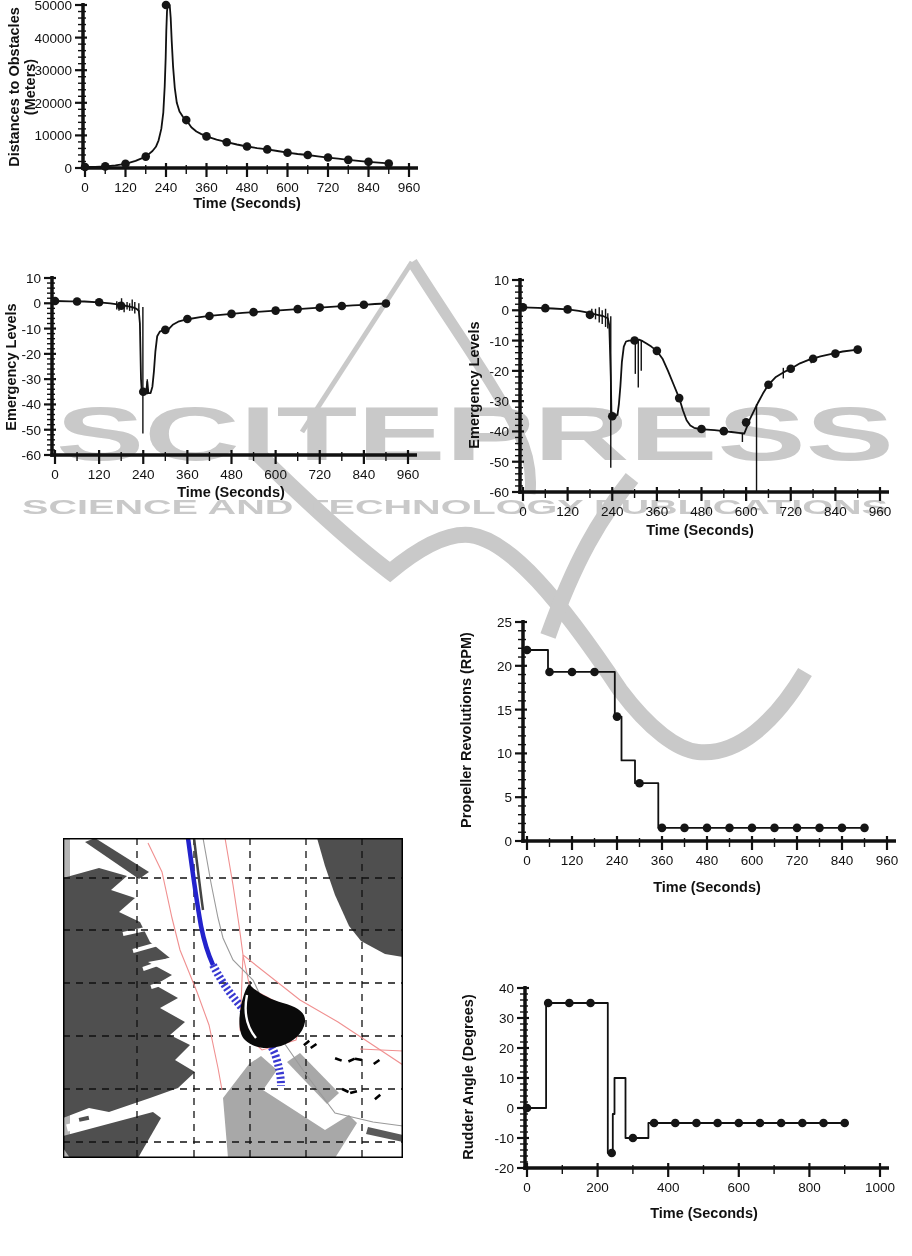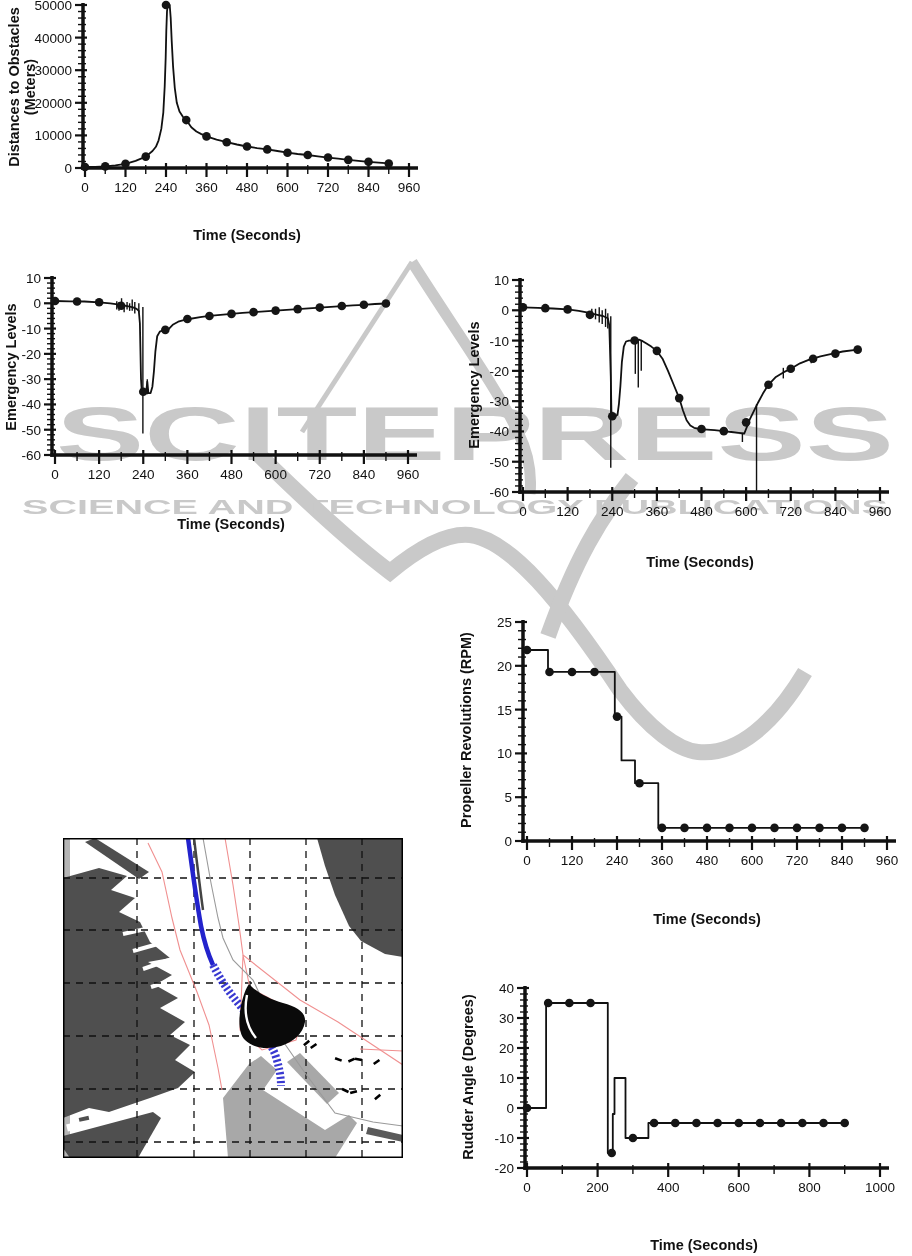--- a/index.html
+++ b/index.html
@@ -7,21 +7,21 @@
        font-family:"Liberation Sans","DejaVu Sans",sans-serif;color:#111;}
   .layer{position:absolute;left:0;top:0;}
   #watermark{z-index:0;}
   .chart{position:absolute;z-index:2;}
   .chart svg{position:absolute;left:0;top:0;overflow:visible;}
   svg text{font-family:"Liberation Sans","DejaVu Sans",sans-serif;}
   .ticktext{font-size:13.5px;fill:#111;}
   .axis-title{position:absolute;font-size:14.5px;font-weight:bold;text-align:center;
               line-height:16px;white-space:nowrap;z-index:3;}
   .ylab{transform:rotate(-90deg);transform-origin:center;width:180px;}
-  .xlab{width:200px;margin-top:32px;}
+  .xlab{width:200px;}
   .wm-text{fill:var(--wm);}
   .wm-stroke{stroke:var(--wm);fill:none;}
   #mapwrap{position:absolute;left:63px;top:838px;width:340px;height:320px;z-index:2;}
 </style>
 </head>
 <body>
 
 <svg id="watermark" class="layer" width="912" height="1256" viewBox="0 0 912 1256">
   <g>
     <path class="wm-stroke" d="M 302 432 L 412 262" stroke-width="5"></path>

